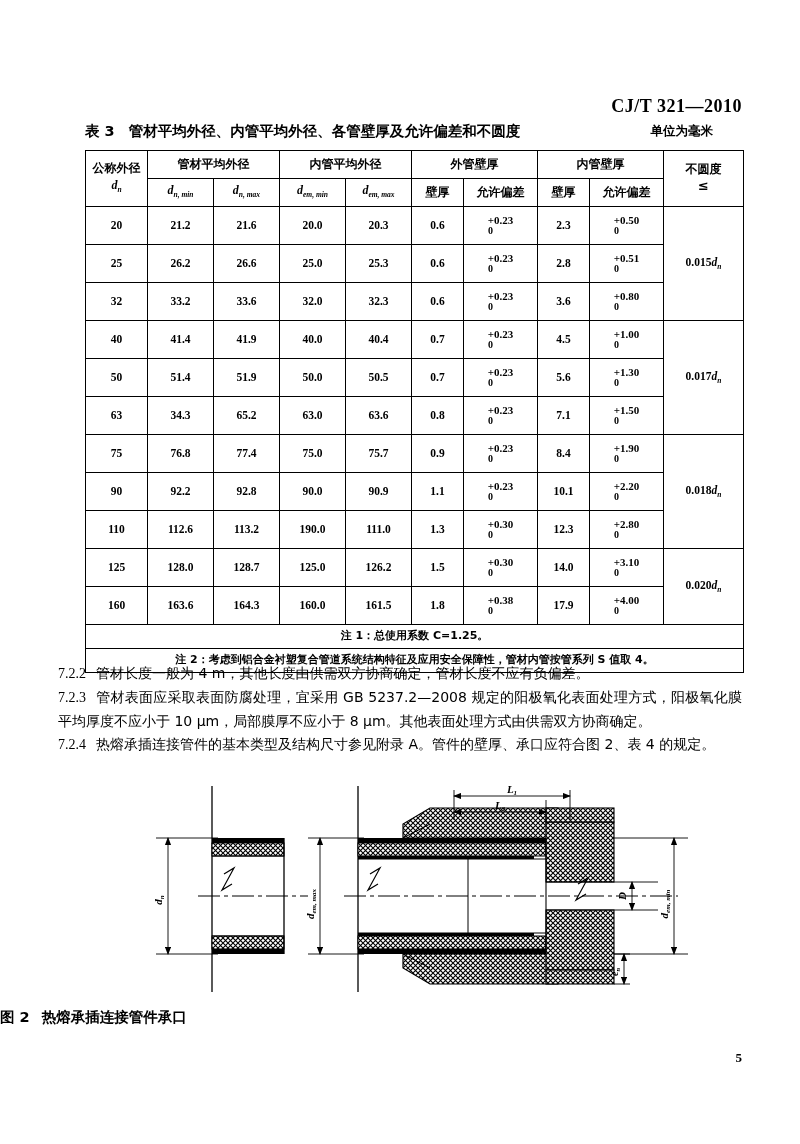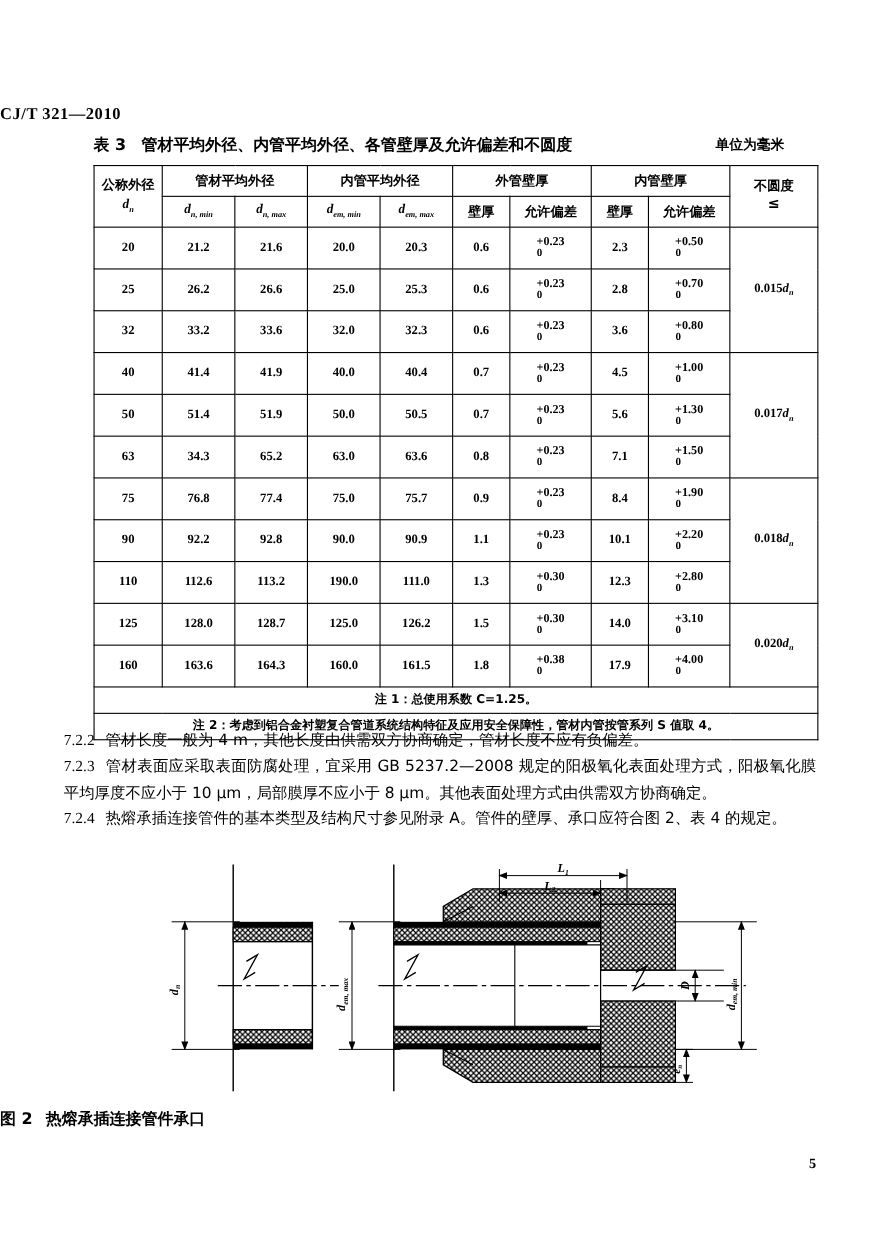--- a/index.html
+++ b/index.html
@@ -9,22 +9,22 @@
     font-family:"Liberation Serif","DejaVu Serif",serif;
     color:#000;
     position:relative;
     overflow:hidden;
   }
   .page { position:absolute; left:0; top:0; width:800px; height:1144px; }
 
   
   .hdr {
     position:absolute; left:0; right:58px; top:96px;
-    text-align:left;
-    font-weight:bold; font-size:15px; letter-spacing:.5px;
+    text-align:right;
+    font-weight:bold; font-size:18px; letter-spacing:.5px;
     font-family:"Liberation Serif","DejaVu Serif",serif;
   }
 
   
   .tbl-cap {
     position:absolute; left:85px; top:122px; width:628px;
     font-size:14.5px; font-weight:bold;
     font-family:"DejaVu Sans","Liberation Sans",sans-serif;
     display:flex; align-items:center;
   }
@@ -159,21 +159,21 @@
         </tr>
         <tr>
           <td class="num">25</td>
           <td class="num">26.2</td>
           <td class="num">26.6</td>
           <td class="num">25.0</td>
           <td class="num">25.3</td>
           <td class="num">0.6</td>
           <td class="num"><span class="tol"><span class="hi">+0.23</span><span class="lo">0</span></span></td>
           <td class="num">2.8</td>
-          <td class="num"><span class="tol"><span class="hi">+0.70</span><span class="lo">0</span></span></td>
+          <td class="num"><span class="tol"><span class="hi">+0.51</span><span class="lo">0</span></span></td>
         </tr>
         <tr>
           <td class="num">32</td>
           <td class="num">33.2</td>
           <td class="num">33.6</td>
           <td class="num">32.0</td>
           <td class="num">32.3</td>
           <td class="num">0.6</td>
           <td class="num"><span class="tol"><span class="hi">+0.23</span><span class="lo">0</span></span></td>
           <td class="num">3.6</td>

